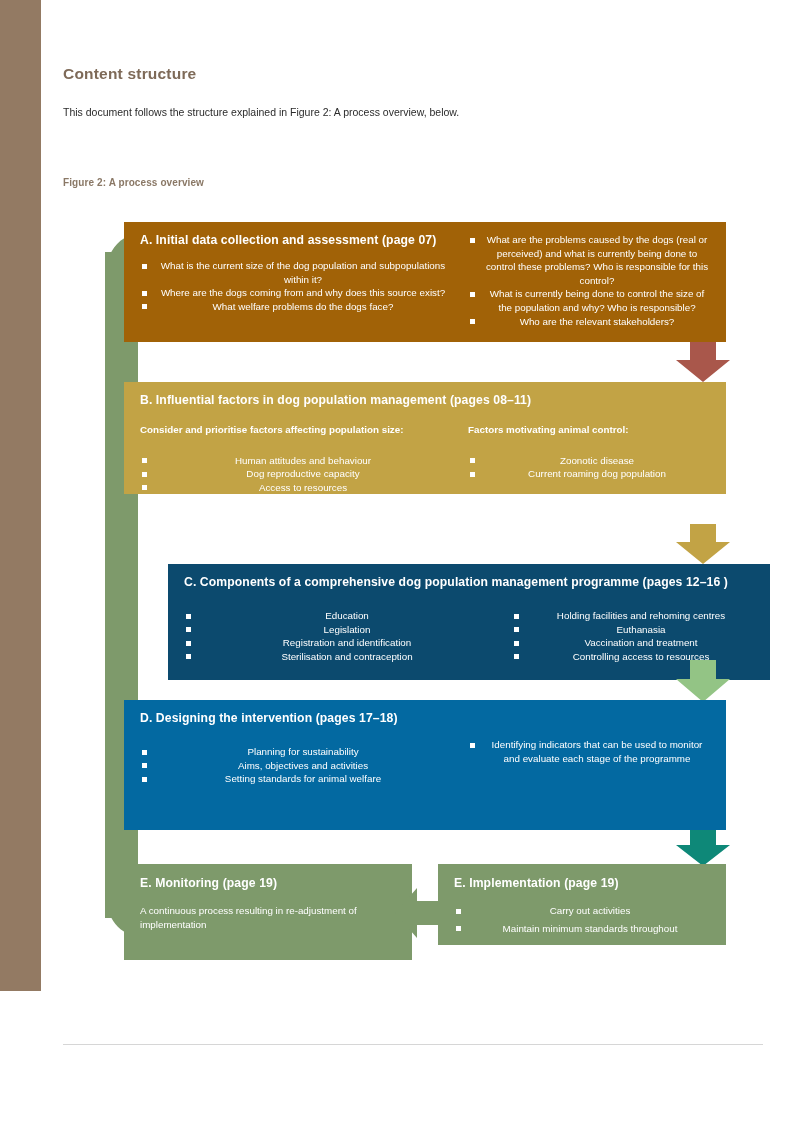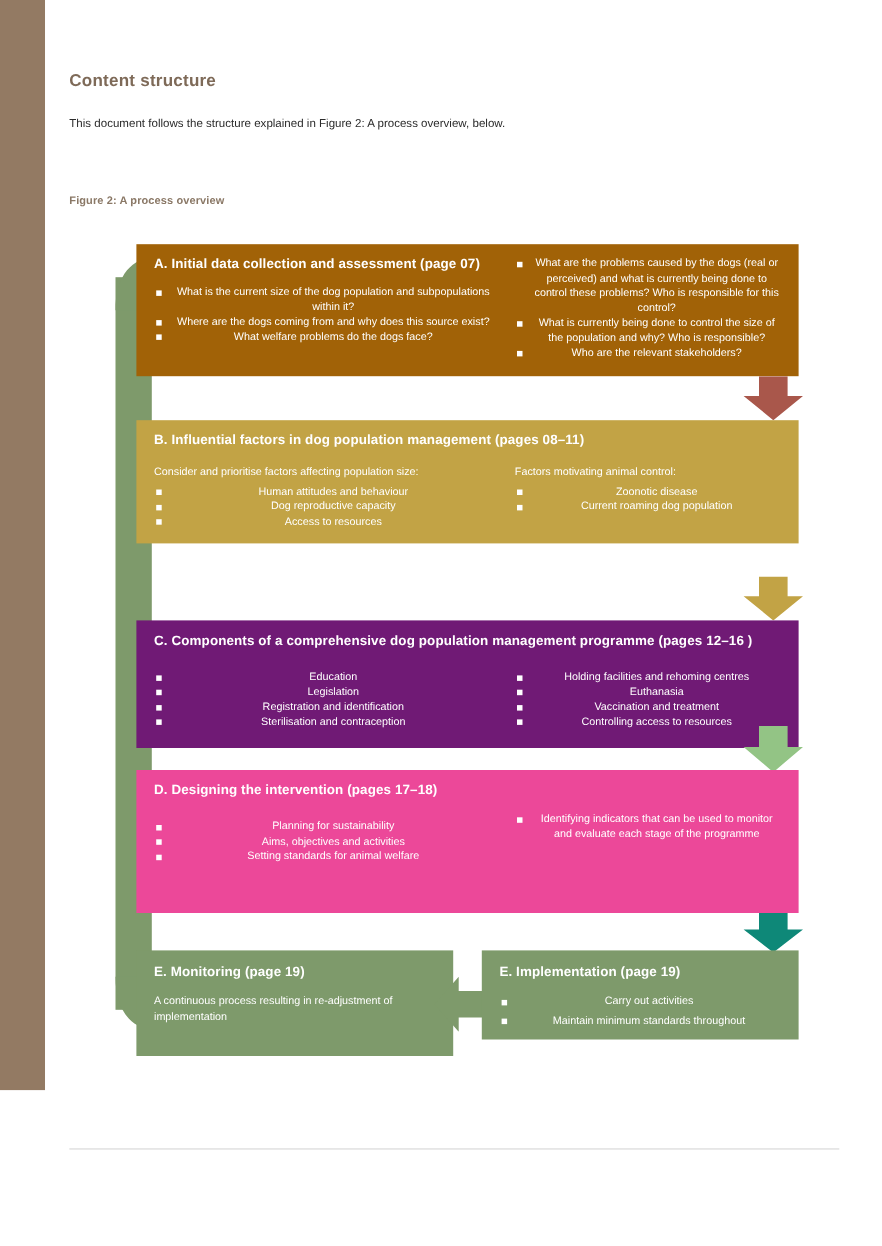--- a/index.html
+++ b/index.html
@@ -52,46 +52,46 @@
   .loop-text b { font-weight:bold; }
   .loop-text span.sep { display:inline-block; width:12px; }
 
   
   .box { position:absolute; left:83px; width:602px; color:#fff; }
   .box .title {
     font-size:12.2px; font-weight:bold; letter-spacing:.1px;
   }
   .cols { display:flex; gap:18px; }
   .col { flex:1 1 0; }
-  .subhead { font-size:9.8px; font-weight:normal; line-height:13.6px; margin-bottom:4px; }
+  .subhead { font-size:9.8px; font-weight:bold; line-height:13.6px; margin-bottom:17px; }
   ul.bl { list-style:none;text-align:center; }
   ul.bl li {
     position:relative; padding-left:16px;
     font-size:9.8px; line-height:13.6px; margin-bottom:0px;
   }
   ul.bl li::before {
     content:""; position:absolute; left:2px; top:4.5px;
     width:5px; height:5px; background:#ffffff;
   }
 
   #boxA { top:222px; height:120px; background:#a16207; padding:11px 16px 10px 16px; }
   #boxA .cols { margin-top:0px; }
   #boxA .col.left { flex:0 0 310px; }
   #boxA .title { margin-bottom:12px; }
   #boxA .col.right { margin-top:-26px; }
 
   #boxB { top:382px; height:112px; background:#c2a345; padding:11px 16px 10px 16px; }
   #boxB .title { margin-bottom:16px; }
   #boxB .col.left { flex:0 0 310px; }
 
-  #boxC { top:564px; height:116px; background:#701a75; padding:11px 16px 10px 16px; }
+  #boxC { top:564px; height:116px; background:#0c4a6e; padding:11px 16px 10px 16px;margin-left:44px; }
   #boxC .title { margin-bottom:20px; }
   #boxC .col.left { flex:0 0 310px; }
 
-  #boxD { top:700px; height:130px; background:#ec4899; padding:11px 16px 10px 16px; }
+  #boxD { top:700px; height:130px; background:#0369a1; padding:11px 16px 10px 16px; }
   #boxD .title { margin-bottom:20px; }
   #boxD .col.left { flex:0 0 310px; }
 
   #boxE1 { top:864px; height:96px; left:83px; width:288px; background:#7e9a6b; padding:12px 16px; }
   #boxE1 .title { margin-bottom:14px; }
   #boxE1 .para { font-size:9.8px; line-height:14px; }
 
   #boxE2 { top:864px; height:81px; left:397px; width:288px; background:#7e9a6b; padding:12px 16px; }
   #boxE2 .title { margin-bottom:14px; }
 

